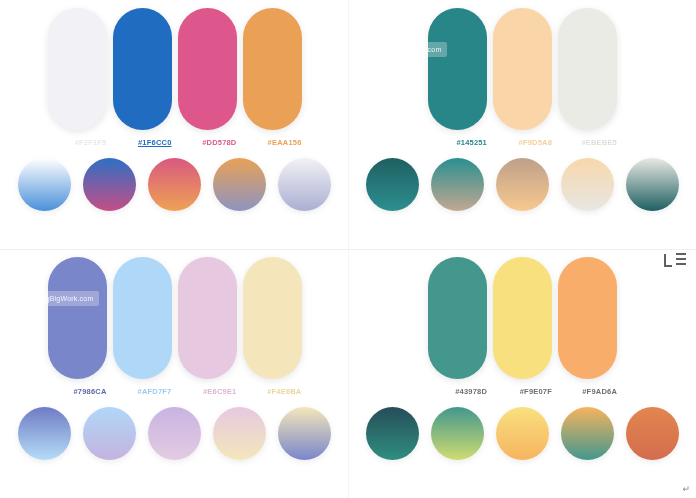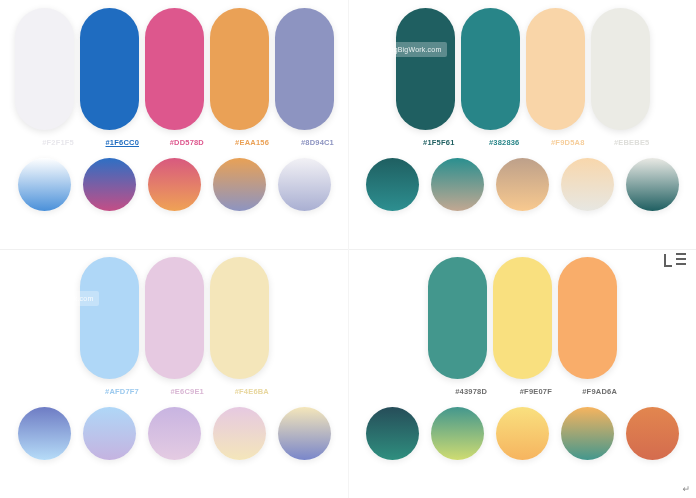--- a/index.html
+++ b/index.html
@@ -153,24 +153,20 @@
             <div class="hexlabel" style="color: rgb(31, 108, 192); text-decoration: underline;">#1F6CC0</div>
           </div>
           <div class="swatch-col">
             <div class="pill" style="background: rgb(221, 87, 141);"></div>
             <div class="hexlabel" style="color: rgb(221, 87, 141);">#DD578D</div>
           </div>
           <div class="swatch-col">
             <div class="pill" style="background: rgb(234, 161, 86);"></div>
             <div class="hexlabel" style="color: rgb(234, 161, 86);">#EAA156</div>
           </div>
-          <div class="swatch-col">
-            <div class="pill" style="background: rgb(141, 148, 193);"></div>
-            <div class="hexlabel" style="color: rgb(141, 148, 193);">#8D94C1</div>
-          </div>
         </div>
         <div class="circle-row">
           <div class="circle-col">
             <div class="circle" style="background: linear-gradient(rgb(255, 255, 255) 0%, rgb(74, 144, 217) 100%);"></div>
           </div>
           <div class="circle-col">
             <div class="circle" style="background: linear-gradient(rgb(46, 111, 196) 0%, rgb(196, 78, 134) 100%);"></div>
           </div>
           <div class="circle-col">
             <div class="circle" style="background: linear-gradient(rgb(216, 89, 127) 0%, rgb(239, 162, 85) 100%);"></div>
@@ -179,26 +175,22 @@
             <div class="circle" style="background: linear-gradient(rgb(232, 161, 86) 0%, rgb(141, 148, 193) 100%);"></div>
           </div>
           <div class="circle-col">
             <div class="circle" style="background: linear-gradient(rgb(242, 241, 245) 0%, rgb(169, 175, 210) 100%);"></div>
           </div>
         </div>
       </div>
       <div class="panel">
         <div class="swatch-row">
           <div class="swatch-col">
-            <div class="pill" style="background: rgb(31, 95, 97);"></div>
-            <div class="hexlabel" style="color: rgb(31, 95, 97);">#1F5F61</div>
-          </div>
-          <div class="swatch-col">
             <div class="pill" style="background: rgb(40, 133, 136);"></div>
-            <div class="hexlabel" style="color: rgb(40, 133, 136);">#382836</div>
+            <div class="hexlabel" style="color: rgb(40, 133, 136);">#145251</div>
           </div>
           <div class="swatch-col">
             <div class="pill" style="background: rgb(249, 213, 168);"></div>
             <div class="hexlabel" style="color: rgb(246, 206, 155);">#F9D5A8</div>
           </div>
           <div class="swatch-col">
             <div class="pill" style="background: rgb(235, 235, 229);"></div>
             <div class="hexlabel" style="color: rgb(222, 222, 218);">#EBEBE5</div>
           </div>
         </div>
@@ -220,20 +212,24 @@
           </div>
         </div>
         <div class="watermark wm-tl">
           <span class="wm-logo"></span>
           <span class="wm-sep">|</span>
           <span>BigBigWork.com</span>
         </div>
       </div>
       <div class="panel">
         <div class="swatch-row">
+          <div class="swatch-col">
+            <div class="pill" style="background: rgb(121, 134, 202);"></div>
+            <div class="hexlabel" style="color: rgb(92, 104, 168);">#7986CA</div>
+          </div>
           <div class="swatch-col">
             <div class="pill" style="background: rgb(175, 215, 247);"></div>
             <div class="hexlabel" style="color: rgb(155, 201, 238);">#AFD7F7</div>
           </div>
           <div class="swatch-col">
             <div class="pill" style="background: rgb(230, 201, 225);"></div>
             <div class="hexlabel" style="color: rgb(217, 182, 212); margin-left: 48px;">#E6C9E1</div>
           </div>
           <div class="swatch-col">
             <div class="pill" style="background: rgb(244, 230, 186);"></div>

